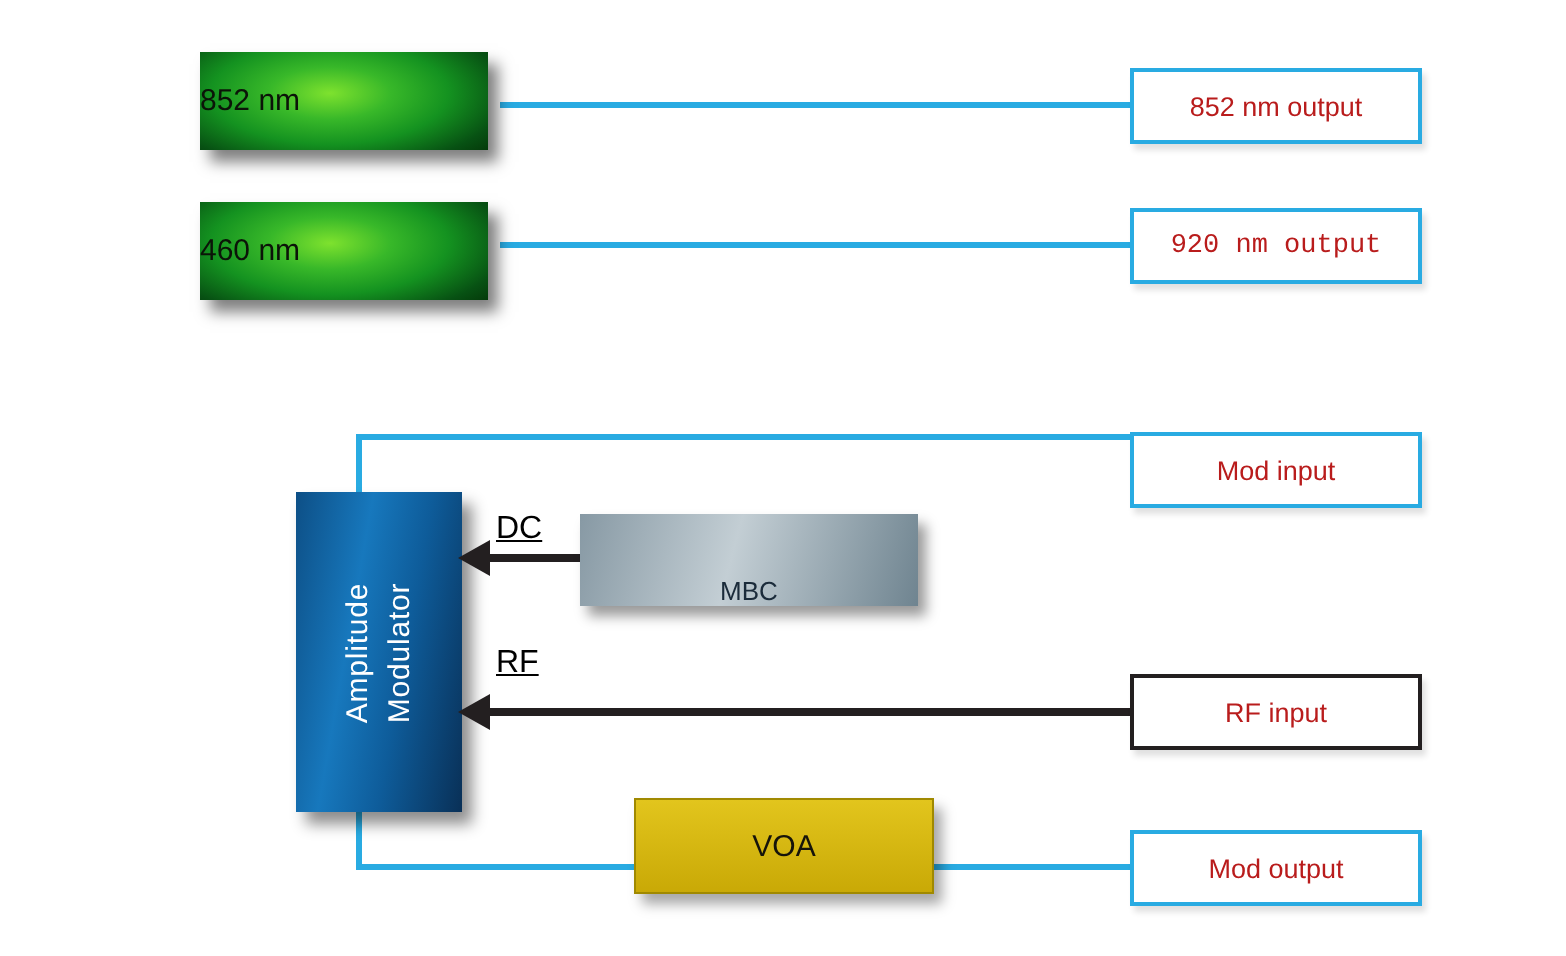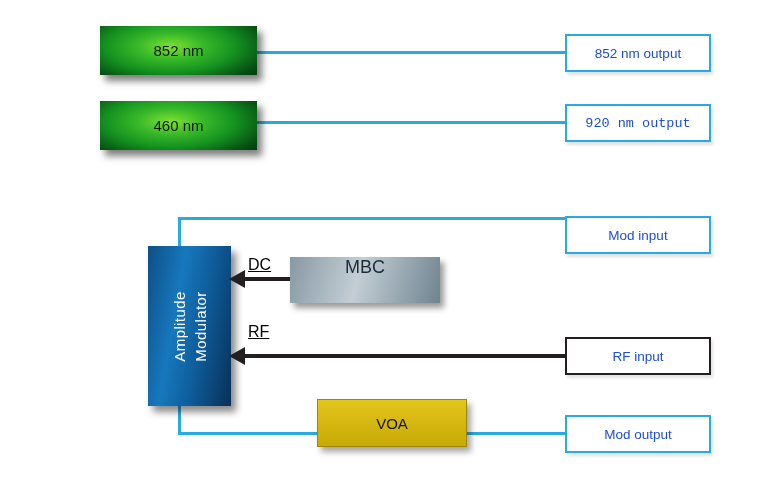--- a/index.html
+++ b/index.html
@@ -8,47 +8,47 @@
   
   .wire{position:absolute;background:#29abe2;z-index:1;}
   .wire.h{height:3px;}
   .wire.v{width:3px;}
   .bwire{position:absolute;background:#231f20;height:4px;z-index:1;}
   .arrow-left{position:absolute;width:0;height:0;z-index:3;
     border-top:9px solid transparent;border-bottom:9px solid transparent;
     border-right:16px solid #231f20;}
 
   
-  .laser{position:absolute;width:157px;height:49px;z-index:2;
-    display:flex;align-items:center;justify-content:center;
+  .laser{position:absolute;width:144px;height:49px;z-index:2;
+    display:flex;align-items:center;justify-content:flex-start;
     color:#0b1408;font-size:15px;
     background:radial-gradient(ellipse 75% 95% at 45% 42%, #7ee22e 0%, #38b829 28%, #149220 55%, #075113 82%, #033307 100%);
     box-shadow:5px 6px 7px rgba(0,0,0,0.5);}
 
   
   .iobox{position:absolute;width:146px;height:38px;z-index:2;box-sizing:border-box;
     background:#ffffff;border:2px solid #29abe2;
     display:flex;align-items:center;justify-content:center;
-    font-size:13.5px;color:#1d4ed8;box-shadow:2px 3px 3px rgba(0,0,0,0.12);}
+    font-size:13.5px;color:#b91c1c;box-shadow:2px 3px 3px rgba(0,0,0,0.12);}
   .iobox.black{border-color:#231f20;}
 
   
   .modulator{position:absolute;left:148px;top:246px;width:83px;height:160px;z-index:2;
     background:linear-gradient(100deg,#0d4f86 0%,#1778bd 35%,#0e5c9a 62%,#093057 100%);
     box-shadow:5px 6px 7px rgba(0,0,0,0.45);}
   .mod-text{position:absolute;left:-38.5px;top:38.5px;width:160px;height:83px;
     transform:rotate(-90deg);display:flex;flex-direction:column;
     align-items:center;justify-content:center;color:#ffffff;font-size:15px;line-height:1.35;
     letter-spacing:0.4px;}
 
   
-  .mbc{position:absolute;left:290px;top:257px;width:150px;height:46px;z-index:2;
+  .mbc{position:absolute;left:290px;top:257px;width:169px;height:46px;z-index:2;
     background:linear-gradient(105deg,#8799a4 0%,#c3ced4 45%,#6f8490 100%);
-    display:flex;align-items:flex-start;justify-content:center;
-    color:#1b2b3a;font-size:18px;box-shadow:4px 5px 6px rgba(0,0,0,0.4);}
+    display:flex;align-items:flex-end;justify-content:center;
+    color:#1b2b3a;font-size:13px;box-shadow:4px 5px 6px rgba(0,0,0,0.4);}
 
   
   .voa{position:absolute;left:293px;top:399px;width:150px;height:48px;z-index:2;
     background:linear-gradient(to bottom,#e2c51d,#c9a906);
     border:1px solid #a08900;box-sizing:border-box;
     display:flex;align-items:center;justify-content:center;
     color:#16140a;font-size:15px;box-shadow:4px 5px 6px rgba(0,0,0,0.35);margin-left:24px;}
 
   
   .wlabel{position:absolute;z-index:3;font-size:16px;color:#000000;text-decoration:underline;}

